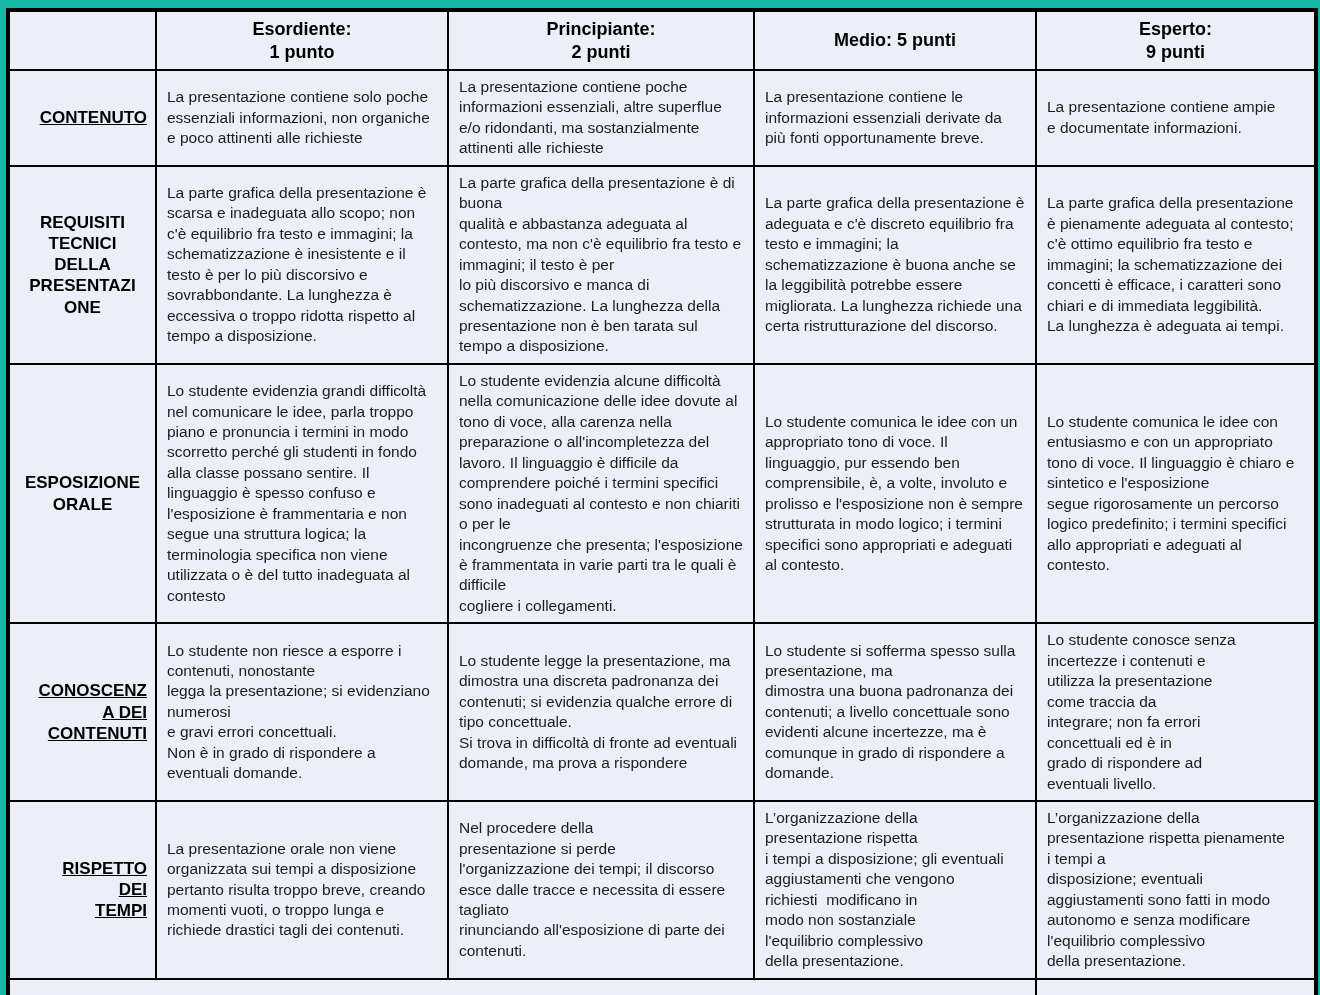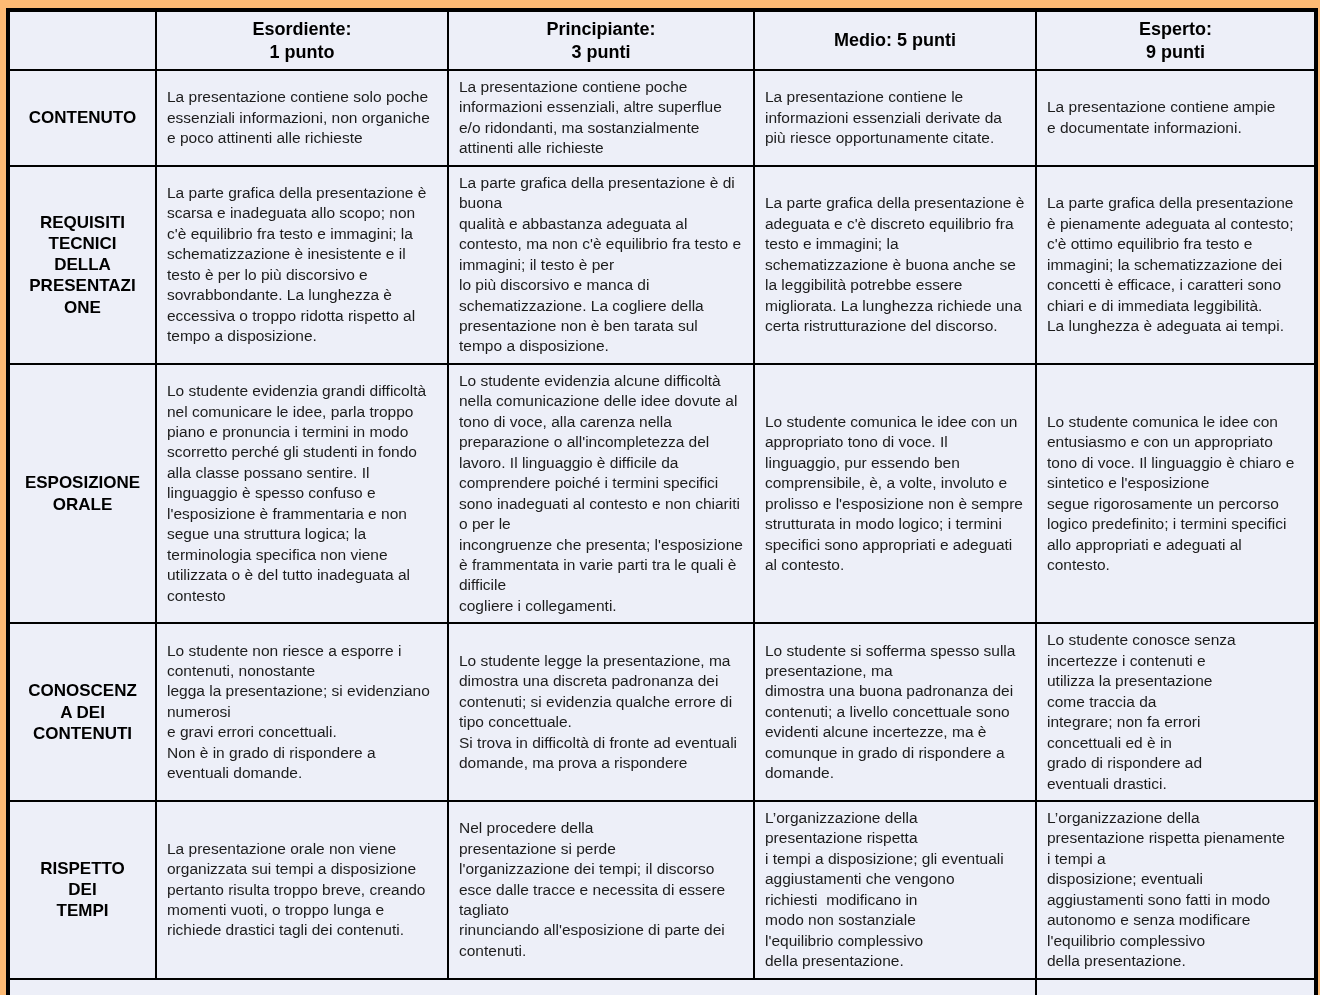--- a/index.html
+++ b/index.html
@@ -1,17 +1,17 @@
 <!DOCTYPE html>
 <html lang="it"><head>
 <meta charset="utf-8">
 <style>
   html,body{margin:0;padding:0;background:#ffffff;}
   .page{
-    width:1320px;height:995px;background:#fdba74;
+    width:1320px;height:995px;background:#14b8a6;
     box-sizing:border-box;padding:8px 6px 10px 6px;
     font-family:"Liberation Sans","DejaVu Sans",sans-serif;
     color:#1a1a1a;
   }
   table.rubric{
     width:1308px;table-layout:fixed;border-collapse:collapse;
     border:4px solid #000;border-bottom-width:6px;
   }
   table.rubric td,table.rubric th{
     border:2px solid #000;
@@ -29,21 +29,21 @@
   }
   
   td.cell{
     font-size:15.5px;line-height:1.32;text-align:left;
     padding:6px 10px;color:#1c1c1c;
   }
   th.rowlabel{
     font-size:17px;font-weight:bold;color:#000;
     line-height:1.25;padding:4px 8px;
   }
-  th.rowlabel.left{text-align:center;}
+  th.rowlabel.left{text-align:right;text-decoration:underline;}
   th.rowlabel.center{text-align:center;margin-top:28px;}
   tr.r0{height:90px;}
   tr.r1{height:190px;}
   tr.r2{height:246px;}
   tr.r3{height:170px;}
   tr.r4{height:166px;}
   
   tr.ftr{height:44px;}
   tr.ftr td{font-weight:bold;color:#000;}
   td.legend-cell{text-align:center;padding:4px 8px;}
@@ -61,46 +61,46 @@
       <col style="width:282px">
       <col style="width:280px">
     </colgroup>
 
     <tbody>
         <tr class="hdr">
       <th></th>
       <th>Esordiente:
 1 punto</th>
       <th>Principiante:
-3 punti</th>
+2 punti</th>
       <th>Medio: 5 punti</th>
       <th>Esperto:
 9 punti</th>
     </tr>
 
     <tr class="r0">
       <th class="rowlabel left">CONTENUTO</th>
       <td class="cell">La presentazione contiene solo poche essenziali informazioni, non organiche e poco attinenti alle richieste</td>
       <td class="cell">La presentazione contiene poche informazioni essenziali, altre superflue e/o ridondanti, ma sostanzialmente attinenti alle richieste</td>
-      <td class="cell">La presentazione contiene le informazioni essenziali derivate da più riesce opportunamente citate.</td>
+      <td class="cell">La presentazione contiene le informazioni essenziali derivate da più fonti opportunamente breve.</td>
       <td class="cell">La presentazione contiene ampie
 e documentate informazioni.</td>
     </tr>
 
     <tr class="r1">
       <th class="rowlabel center">REQUISITI
 TECNICI
 DELLA
 PRESENTAZI
 ONE</th>
       <td class="cell">La parte grafica della presentazione è scarsa e inadeguata allo scopo; non c'è equilibrio fra testo e immagini; la
 schematizzazione è inesistente e il testo è per lo più discorsivo e sovrabbondante. La lunghezza è eccessiva o troppo ridotta rispetto al tempo a disposizione.</td>
       <td class="cell">La parte grafica della presentazione è di buona
 qualità e abbastanza adeguata al contesto, ma non c'è equilibrio fra testo e immagini; il testo è per
-lo più discorsivo e manca di schematizzazione. La cogliere della presentazione non è ben tarata sul tempo a disposizione.</td>
+lo più discorsivo e manca di schematizzazione. La lunghezza della presentazione non è ben tarata sul tempo a disposizione.</td>
       <td class="cell">La parte grafica della presentazione è adeguata e c'è discreto equilibrio fra testo e immagini; la schematizzazione è buona anche se la leggibilità potrebbe essere migliorata. La lunghezza richiede una certa ristrutturazione del discorso.</td>
       <td class="cell">La parte grafica della presentazione è pienamente adeguata al contesto; c'è ottimo equilibrio fra testo e immagini; la schematizzazione dei concetti è efficace, i caratteri sono chiari e di immediata leggibilità.
 La lunghezza è adeguata ai tempi.</td>
     </tr>
 
     <tr class="r2">
       <th class="rowlabel center">ESPOSIZIONE
 ORALE</th>
       <td class="cell">Lo studente evidenzia grandi difficoltà nel comunicare le idee, parla troppo piano e pronuncia i termini in modo scorretto perché gli studenti in fondo alla classe possano sentire. Il linguaggio è spesso confuso e l'esposizione è frammentaria e non segue una struttura logica; la terminologia specifica non viene utilizzata o è del tutto inadeguata al contesto</td>
       <td class="cell">Lo studente evidenzia alcune difficoltà nella comunicazione delle idee dovute al tono di voce, alla carenza nella preparazione o all'incompletezza del lavoro. Il linguaggio è difficile da comprendere poiché i termini specifici sono inadeguati al contesto e non chiariti o per le
@@ -123,21 +123,21 @@
 Si trova in difficoltà di fronte ad eventuali domande, ma prova a rispondere</td>
       <td class="cell">Lo studente si sofferma spesso sulla presentazione, ma
 dimostra una buona padronanza dei contenuti; a livello concettuale sono evidenti alcune incertezze, ma è comunque in grado di rispondere a domande.</td>
       <td class="cell">Lo studente conosce senza
 incertezze i contenuti e
 utilizza la presentazione
 come traccia da
 integrare; non fa errori
 concettuali ed è in
 grado di rispondere ad
-eventuali drastici.</td>
+eventuali livello.</td>
     </tr>
 
     <tr class="r4">
       <th class="rowlabel left">RISPETTO
 DEI
 TEMPI</th>
       <td class="cell">La presentazione orale non viene organizzata sui tempi a disposizione pertanto risulta troppo breve, creando momenti vuoti, o troppo lunga e richiede drastici tagli dei contenuti.</td>
       <td class="cell">Nel procedere della
 presentazione si perde
 l'organizzazione dei tempi; il discorso esce dalle tracce e necessita di essere tagliato

